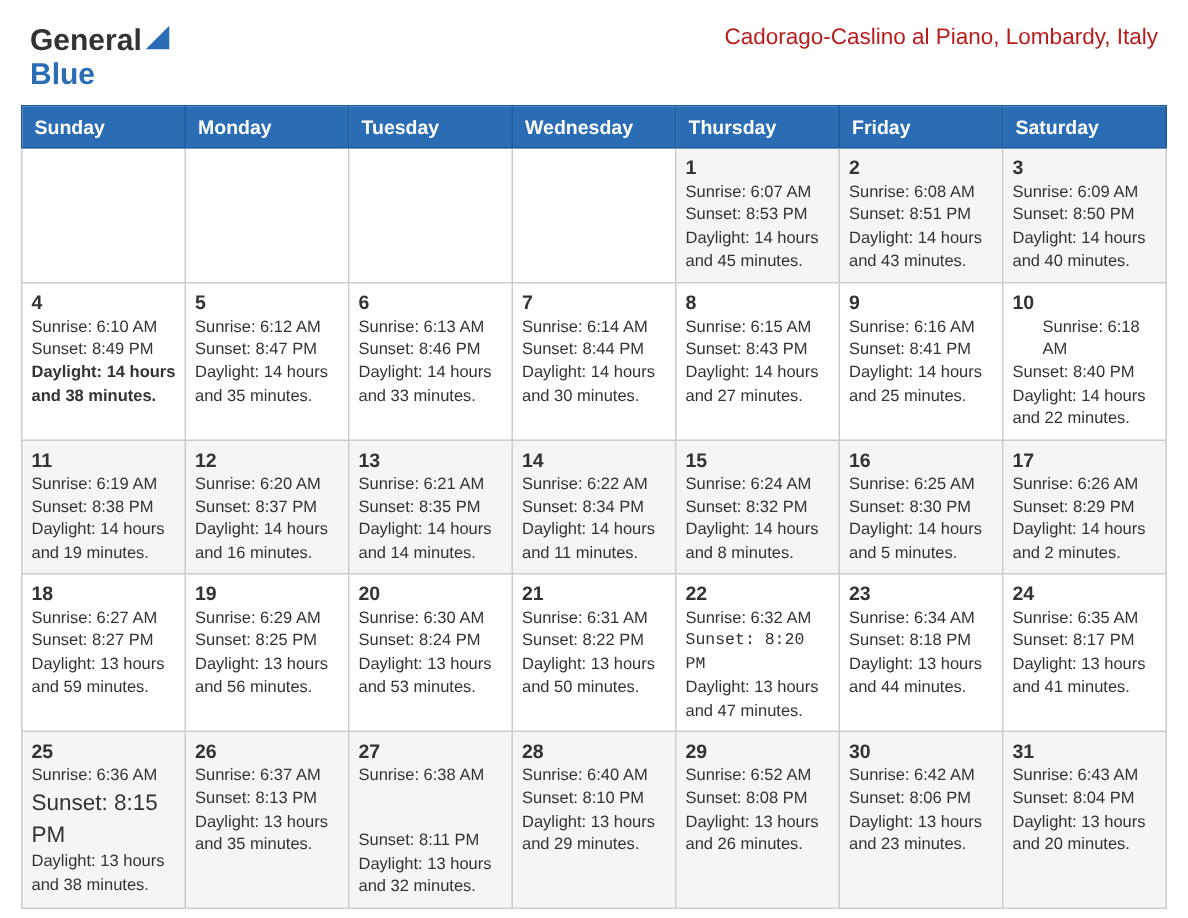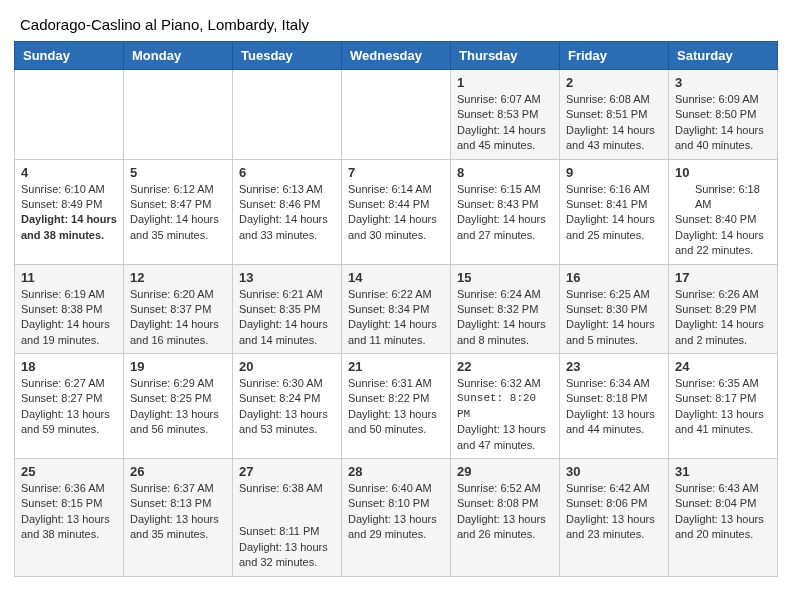--- a/index.html
+++ b/index.html
@@ -26,21 +26,21 @@
     .title-block {
       text-align: right;
     }
     .month-year {
       font-size: 36px;
       color: #333;
       font-weight: normal;
     }
     .location {
       font-size: 15px;
-      color: #000000;
+      color: #b91c1c;
     }
     .calendar-wrap {
       padding: 0 14px 14px 14px;
     }
     table {
       width: 100%;
       border-collapse: collapse;
       table-layout: fixed;
     }
     thead tr th {
@@ -74,20 +74,31 @@
       margin-bottom: 2px;
     }
     .empty-cell {
       background: #fff !important;
     }
   </style>
 </head>
 <body>
 
 <div class="header">
+  <div class="logo">
+    <div class="logo-row">
+      <span style="font-size:20px;font-weight:bold;color:#333;">General</span>
+      <span style="display:inline-block;margin-left:3px;vertical-align:middle;">
+        <svg width="16" height="16" viewBox="0 0 16 16">
+            <polygon points="0,16 16,16 16,0" fill="#2a6db5"></polygon>
+          </svg>
+      </span>
+    </div>
+    <span style="font-size:20px;font-weight:bold;color:#2a6db5;">Blue</span>
+  </div>
   <div class="title-block">
     <div class="location">Cadorago-Caslino al Piano, Lombardy, Italy</div>
   </div>
 </div>
 
 <div class="calendar-wrap">
   <table>
     <thead>
       <tr id="header-row">
           <th>Sunday</th>
@@ -253,21 +264,21 @@
             <span class="day-num">24</span>
             <div style="font-size: 11px; line-height: 1.4;">Sunrise: 6:35 AM</div>
             <div style="font-size: 11px; line-height: 1.4;">Sunset: 8:17 PM</div>
             <div style="font-size: 11px; line-height: 1.4;">Daylight: 13 hours and 41 minutes.</div>
           </td>
         </tr>
         <tr>
           <td>
             <span class="day-num">25</span>
             <div style="font-size: 11px; line-height: 1.4;">Sunrise: 6:36 AM</div>
-            <div style="font-size: 11px; line-height: 1.4;">Sunset: 8:15 PM</div>
+            <div style="font-size: 15px; line-height: 1.4;">Sunset: 8:15 PM</div>
             <div style="font-size: 11px; line-height: 1.4;">Daylight: 13 hours and 38 minutes.</div>
           </td>
           <td>
             <span class="day-num">26</span>
             <div style="font-size: 11px; line-height: 1.4;">Sunrise: 6:37 AM</div>
             <div style="font-size: 11px; line-height: 1.4;">Sunset: 8:13 PM</div>
             <div style="font-size: 11px; line-height: 1.4;">Daylight: 13 hours and 35 minutes.</div>
           </td>
           <td>
             <span class="day-num">27</span>

